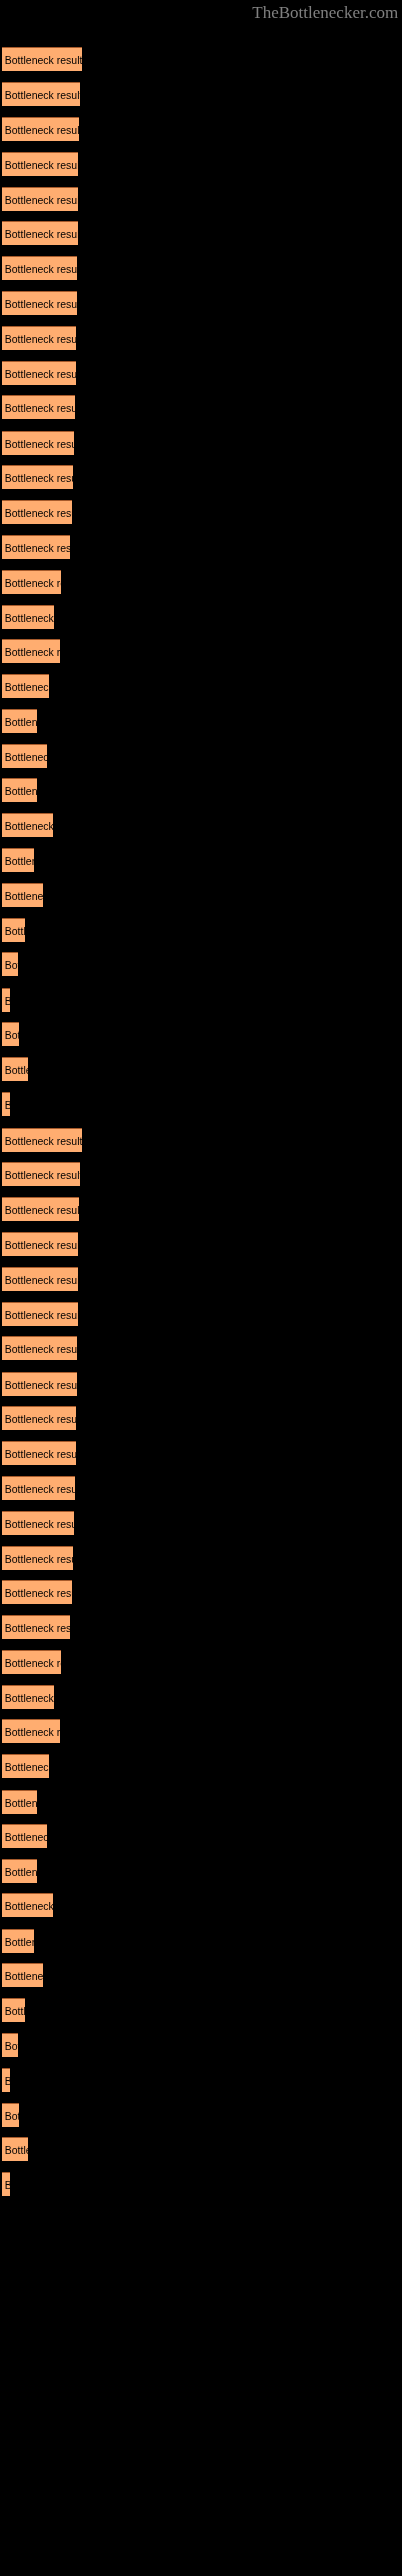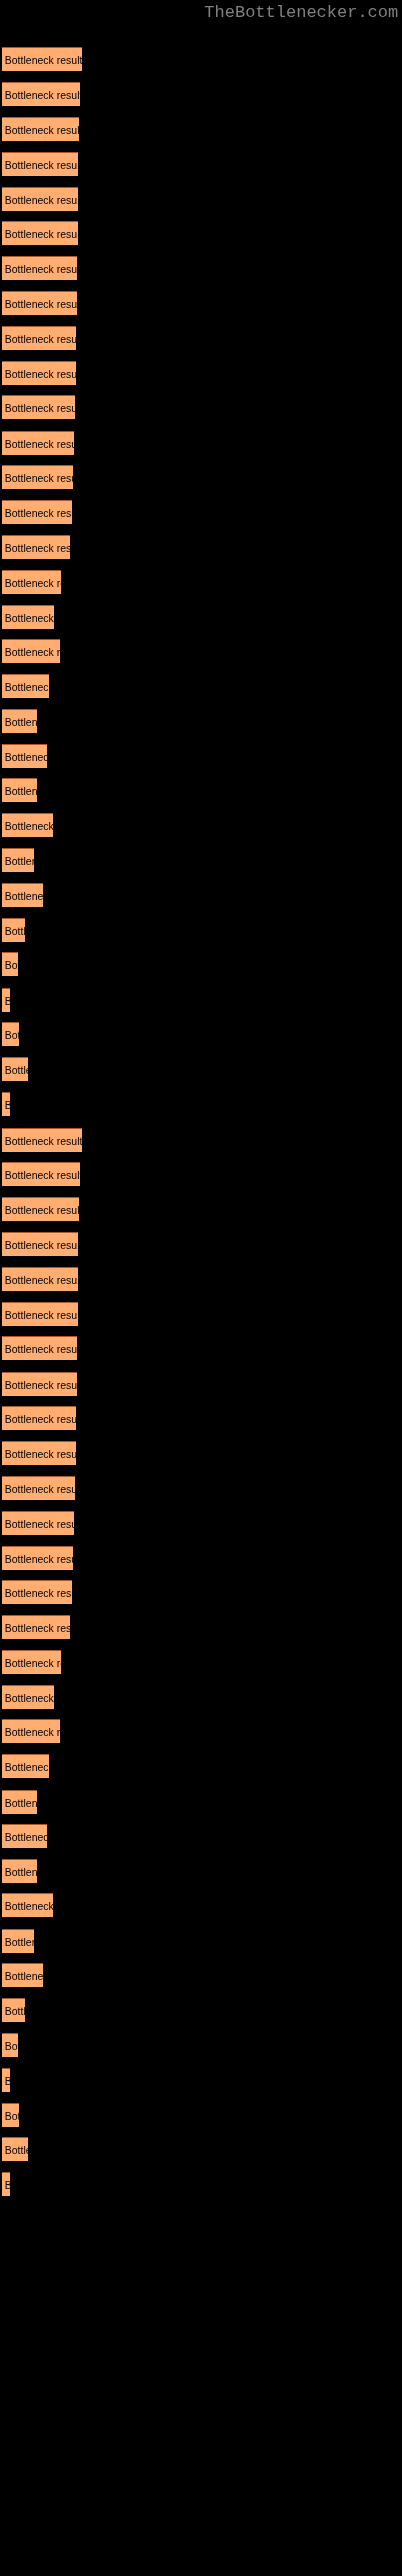--- a/index.html
+++ b/index.html
@@ -15,21 +15,21 @@
     overflow: hidden;
     font-family: "Liberation Sans", sans-serif;
   }
   #site-title {
     position: absolute;
     top: 1.6px;
     right: 4.8px;
     color: #808080;
     font-size: 17px;
     line-height: 21px;
-    font-family: Liberation Mono, monospace;
+    font-family: Liberation Serif, serif;
     letter-spacing: 0px;
     white-space: nowrap;
   }
   #chart-area {
     position: absolute;
     top: 0;
     left: 0;
     width: 403px;
     height: 2576px;
   }

